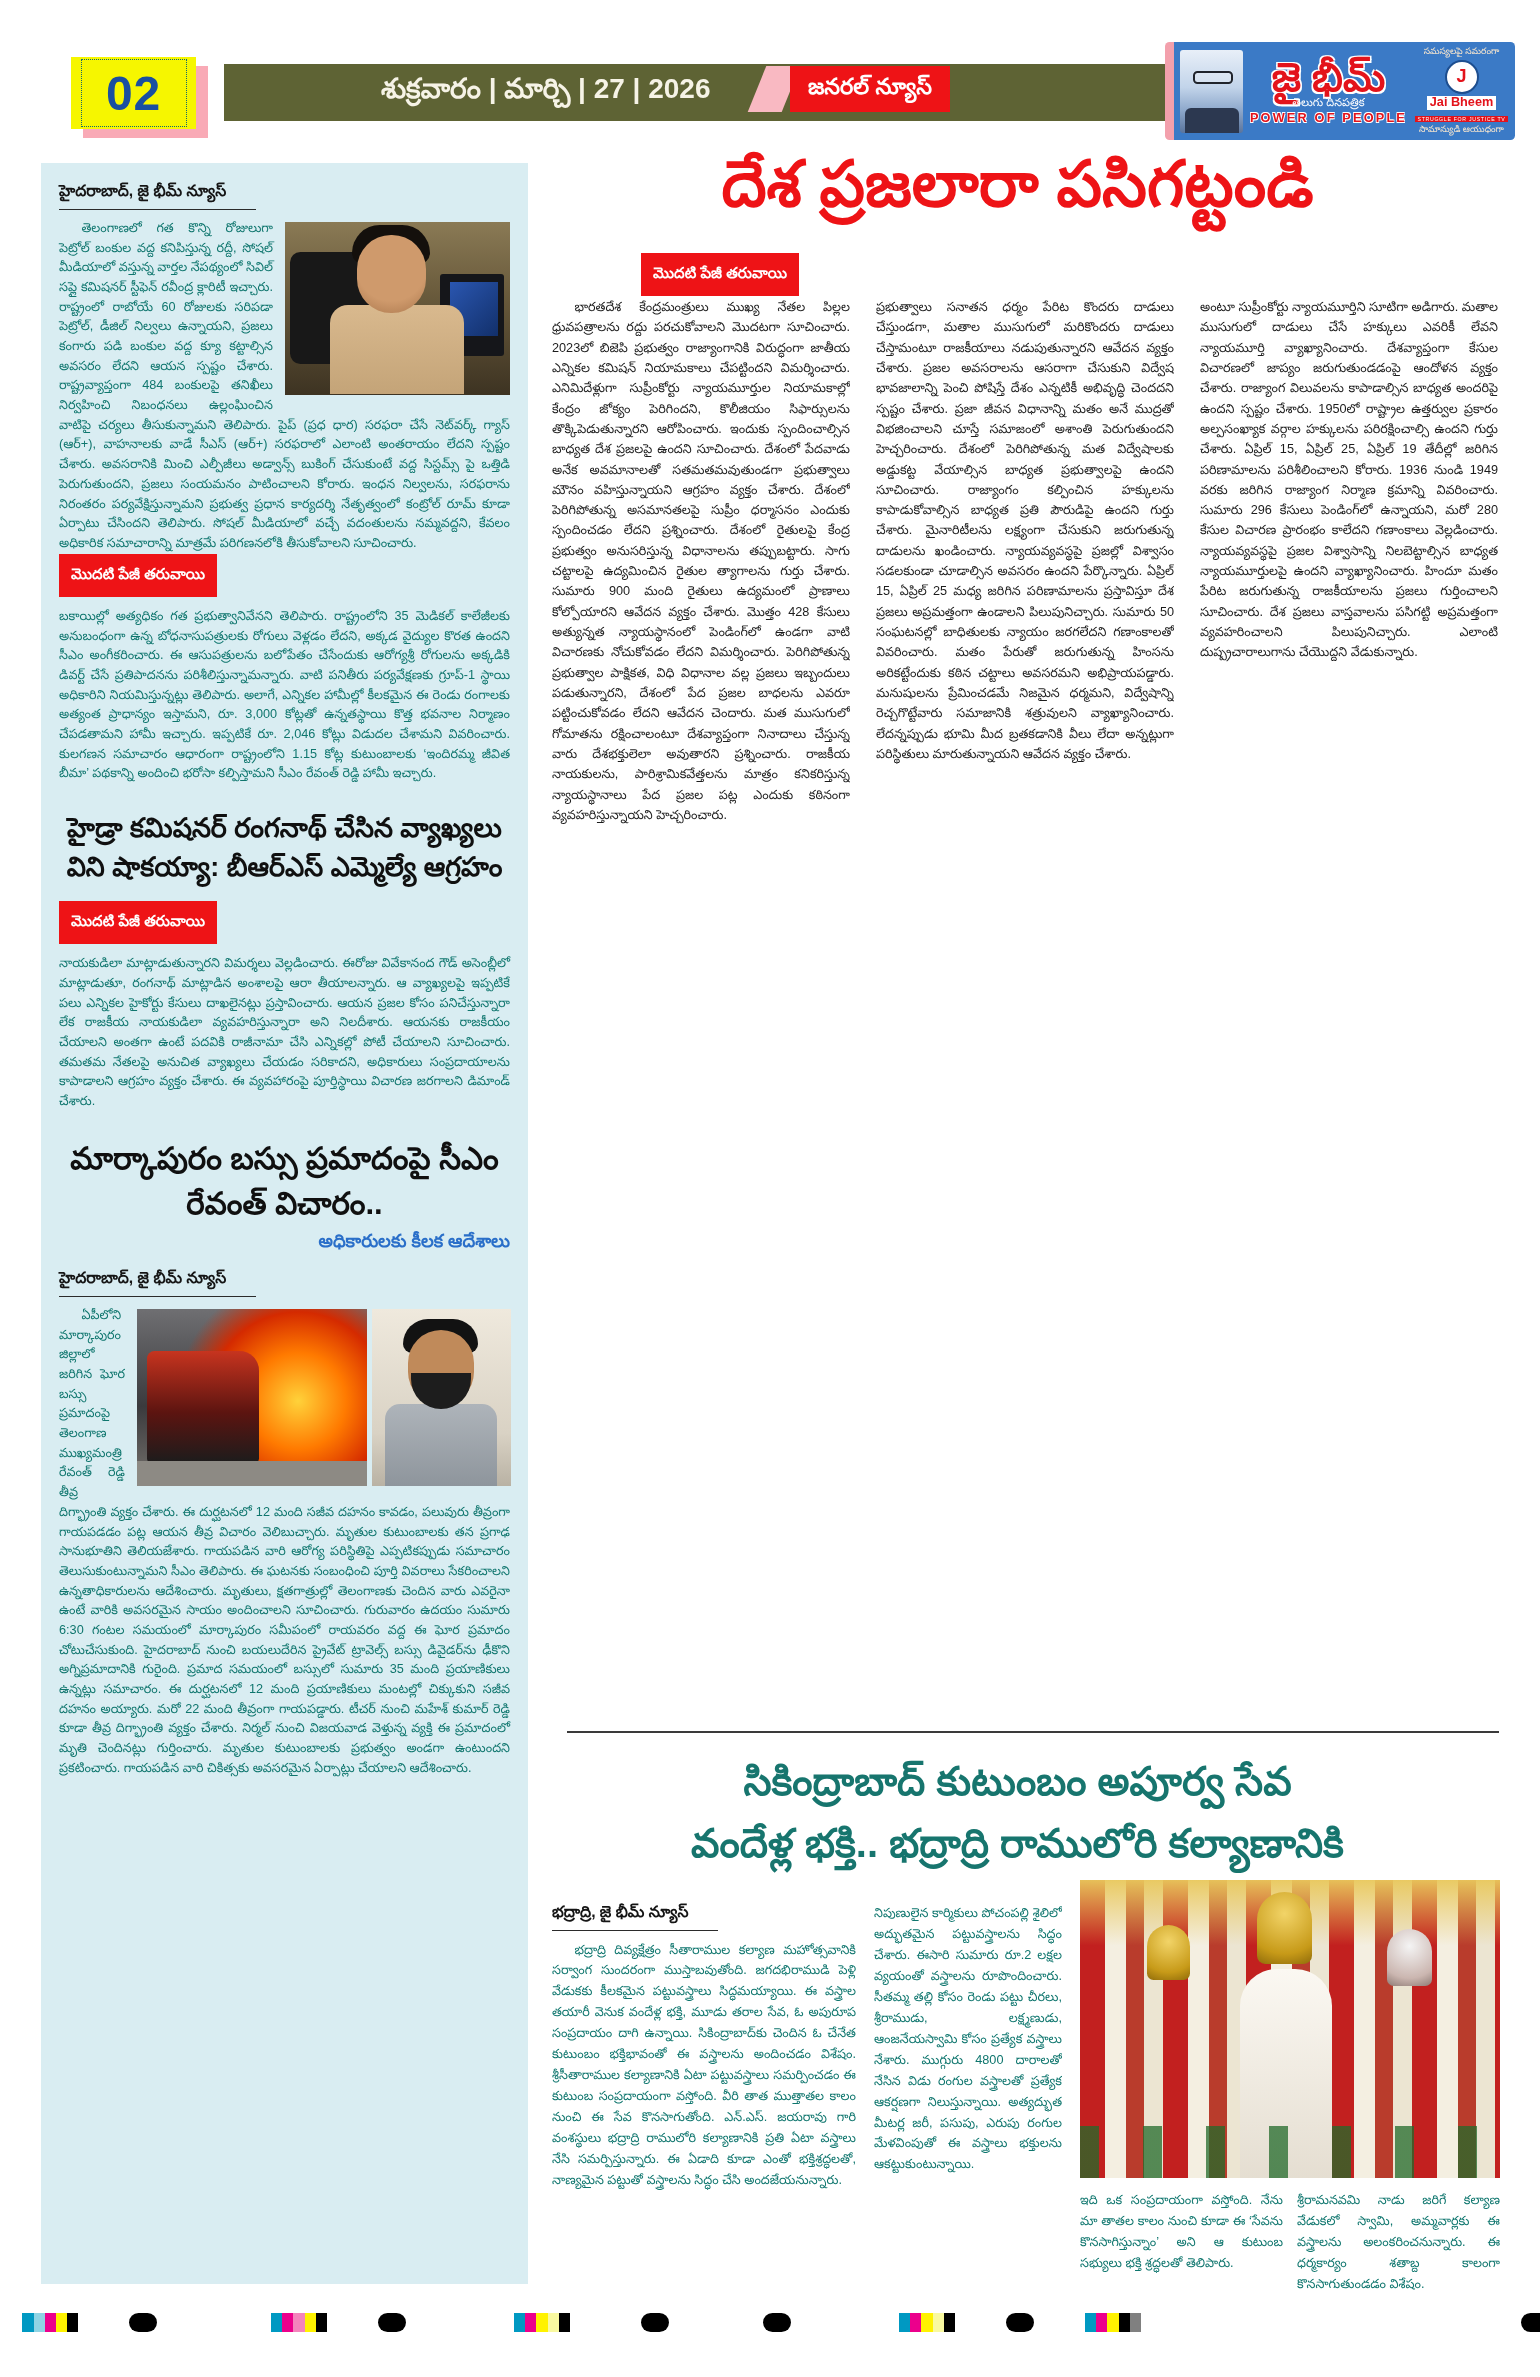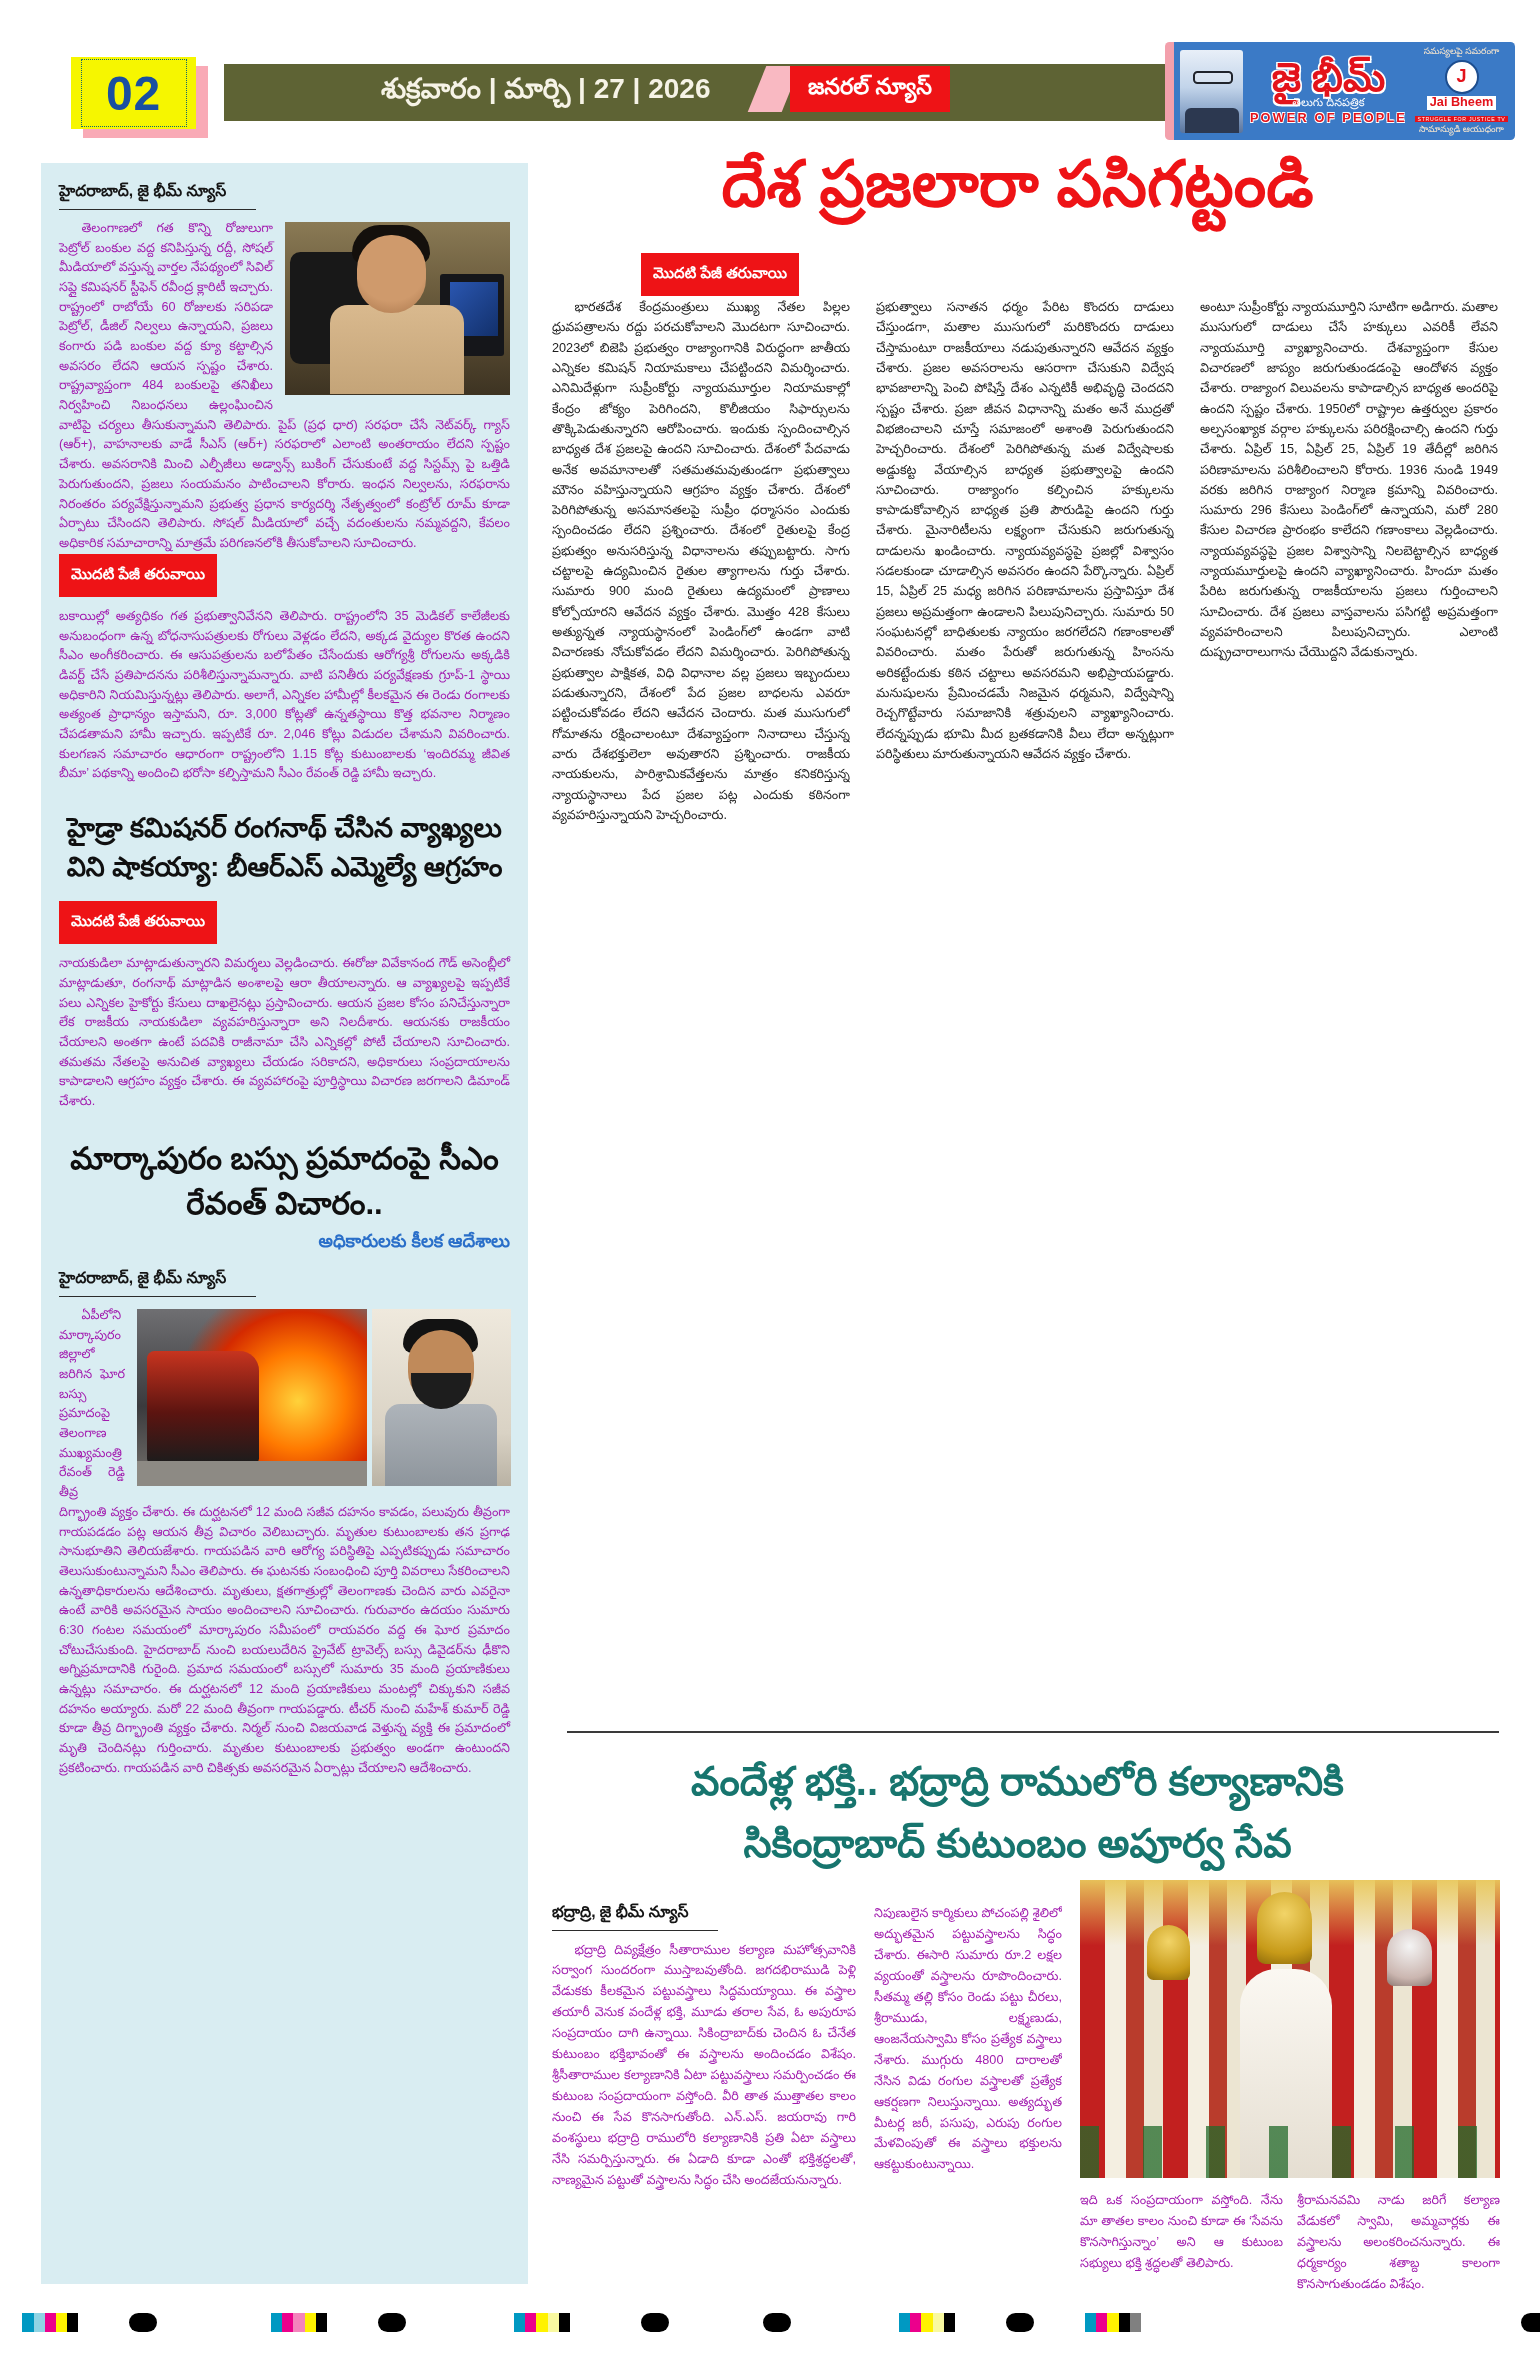--- a/index.html
+++ b/index.html
@@ -82,21 +82,21 @@
   .lh4{font-size:31px;margin-top:25px;margin-bottom:4.5px;}
   .subhead{font-size:18px;font-weight:bold;color:#2a6fc9;text-align:right;margin:0 0 13.4px;}
   .byline{
     font-size:15.7px;font-weight:bold;color:#151515;display:inline-block;
     border-bottom:1.5px solid #2b2b2b;padding:0 30px 4.5px 0;margin:0 0 9px;
   }
   .tag-red{
     display:inline-block;background:#ee1316;color:#fff;font-size:15px;font-weight:bold;
     padding:11px 12px;margin:0 0 10.4px;
   }
-  .body-text{font-size:12.7px;line-height:1.55;text-align:justify;color:#a21caf;}
+  .body-text{font-size:12.7px;line-height:1.55;text-align:justify;color:#0f766e;}
   
   .official-photo{
     float:right;width:225px;height:173px;margin:3px 0 7.5px 12px;position:relative;overflow:hidden;
     background:linear-gradient(180deg,#8a7a55 0%,#6b5c3d 40%,#3d3322 100%);
   }
   .official-photo .monitor{position:absolute;right:6px;top:52px;width:64px;height:82px;background:#15161a;border-radius:3px;}
   .official-photo .screen{position:absolute;right:12px;top:60px;width:48px;height:54px;background:linear-gradient(135deg,#2a56b0,#12306b);}
   .official-photo .chair{position:absolute;left:4.5px;top:30px;width:82px;height:112px;background:#181818;border-radius:10.4px;}
   .official-photo .head{position:absolute;left:72px;top:13.4px;width:69px;height:78px;background:radial-gradient(circle at 50% 40%,#cf9a6c 60%,#a9764c 100%);border-radius:34px;}
   .official-photo .hair{position:absolute;left:67px;top:3px;width:78px;height:39px;background:#14100c;border-radius:37px 37px 15px 15px;}
@@ -254,22 +254,22 @@
 <div class="ccol ccol2">
   <div class="ctext">ప్రభుత్వాలు సనాతన ధర్మం పేరిట కొందరు దాడులు చేస్తుండగా, మతాల ముసుగులో మరికొందరు దాడులు చేస్తామంటూ రాజకీయాలు నడుపుతున్నారని ఆవేదన వ్యక్తం చేశారు. ప్రజల అవసరాలను ఆసరాగా చేసుకుని విద్వేష భావజాలాన్ని పెంచి పోషిస్తే దేశం ఎన్నటికీ అభివృద్ధి చెందదని స్పష్టం చేశారు. ప్రజా జీవన విధానాన్ని మతం అనే ముద్రతో విభజించాలని చూస్తే సమాజంలో అశాంతి పెరుగుతుందని హెచ్చరించారు. దేశంలో పెరిగిపోతున్న మత విద్వేషాలకు అడ్డుకట్ట వేయాల్సిన బాధ్యత ప్రభుత్వాలపై ఉందని సూచించారు. రాజ్యాంగం కల్పించిన హక్కులను కాపాడుకోవాల్సిన బాధ్యత ప్రతి పౌరుడిపై ఉందని గుర్తు చేశారు. మైనారిటీలను లక్ష్యంగా చేసుకుని జరుగుతున్న దాడులను ఖండించారు. న్యాయవ్యవస్థపై ప్రజల్లో విశ్వాసం సడలకుండా చూడాల్సిన అవసరం ఉందని పేర్కొన్నారు. ఏప్రిల్ 15, ఏప్రిల్ 25 మధ్య జరిగిన పరిణామాలను ప్రస్తావిస్తూ దేశ ప్రజలు అప్రమత్తంగా ఉండాలని పిలుపునిచ్చారు. సుమారు 50 సంఘటనల్లో బాధితులకు న్యాయం జరగలేదని గణాంకాలతో వివరించారు. మతం పేరుతో జరుగుతున్న హింసను అరికట్టేందుకు కఠిన చట్టాలు అవసరమని అభిప్రాయపడ్డారు. మనుషులను ప్రేమించడమే నిజమైన ధర్మమని, విద్వేషాన్ని రెచ్చగొట్టేవారు సమాజానికి శత్రువులని వ్యాఖ్యానించారు. లేదన్నప్పుడు భూమి మీద బ్రతకడానికి వీలు లేదా అన్నట్లుగా పరిస్థితులు మారుతున్నాయని ఆవేదన వ్యక్తం చేశారు.</div>
 </div>
 <div class="ccol ccol3">
   <div class="ctext">అంటూ సుప్రీంకోర్టు న్యాయమూర్తిని సూటిగా అడిగారు. మతాల ముసుగులో దాడులు చేసే హక్కులు ఎవరికీ లేవని న్యాయమూర్తి వ్యాఖ్యానించారు. దేశవ్యాప్తంగా కేసుల విచారణలో జాప్యం జరుగుతుండడంపై ఆందోళన వ్యక్తం చేశారు. రాజ్యాంగ విలువలను కాపాడాల్సిన బాధ్యత అందరిపై ఉందని స్పష్టం చేశారు. 1950లో రాష్ట్రాల ఉత్తర్వుల ప్రకారం అల్పసంఖ్యాక వర్గాల హక్కులను పరిరక్షించాల్సి ఉందని గుర్తు చేశారు. ఏప్రిల్ 15, ఏప్రిల్ 25, ఏప్రిల్ 19 తేదీల్లో జరిగిన పరిణామాలను పరిశీలించాలని కోరారు. 1936 నుండి 1949 వరకు జరిగిన రాజ్యాంగ నిర్మాణ క్రమాన్ని వివరించారు. సుమారు 296 కేసులు పెండింగ్‌లో ఉన్నాయని, మరో 280 కేసుల విచారణ ప్రారంభం కాలేదని గణాంకాలు వెల్లడించారు. న్యాయవ్యవస్థపై ప్రజల విశ్వాసాన్ని నిలబెట్టాల్సిన బాధ్యత న్యాయమూర్తులపై ఉందని వ్యాఖ్యానించారు. హిందూ మతం పేరిట జరుగుతున్న రాజకీయాలను ప్రజలు గుర్తించాలని సూచించారు. దేశ ప్రజలు వాస్తవాలను పసిగట్టి అప్రమత్తంగా వ్యవహరించాలని పిలుపునిచ్చారు. ఎలాంటి దుష్ప్రచారాలుగాను చేయొద్దని వేడుకున్నారు.</div>
 </div>
 
 <div class="divider"></div>
 
 <div class="bottom-headline">
+  <div>సికింద్రాబాద్ కుటుంబం అపూర్వ సేవ</div>
   <div>వందేళ్ల భక్తి.. భద్రాద్రి రాములోరి కల్యాణానికి</div>
-  <div>సికింద్రాబాద్ కుటుంబం అపూర్వ సేవ</div>
 </div>
 
 <div class="bcol bcol1">
   <div>
     <span class="byline">భద్రాద్రి, జై భీమ్ న్యూస్</span>
   </div>
   <div class="body-text indent">భద్రాద్రి దివ్యక్షేత్రం సీతారాముల కల్యాణ మహోత్సవానికి సర్వాంగ సుందరంగా ముస్తాబవుతోంది. జగదభిరాముడి పెళ్లి వేడుకకు కీలకమైన పట్టువస్త్రాలు సిద్ధమయ్యాయి. ఈ వస్త్రాల తయారీ వెనుక వందేళ్ల భక్తి, మూడు తరాల సేవ, ఓ అపురూప సంప్రదాయం దాగి ఉన్నాయి. సికింద్రాబాద్‌కు చెందిన ఓ చేనేత కుటుంబం భక్తిభావంతో ఈ వస్త్రాలను అందించడం విశేషం. శ్రీసీతారాముల కల్యాణానికి ఏటా పట్టువస్త్రాలు సమర్పించడం ఈ కుటుంబ సంప్రదాయంగా వస్తోంది. వీరి తాత ముత్తాతల కాలం నుంచి ఈ సేవ కొనసాగుతోంది. ఎన్.ఎస్. జయరావు గారి వంశస్థులు భద్రాద్రి రాములోరి కల్యాణానికి ప్రతి ఏటా వస్త్రాలు నేసి సమర్పిస్తున్నారు. ఈ ఏడాది కూడా ఎంతో భక్తిశ్రద్ధలతో, నాణ్యమైన పట్టుతో వస్త్రాలను సిద్ధం చేసి అందజేయనున్నారు.</div>
 </div>
 <div class="bcol bcol2">
   <div class="body-text">నిపుణులైన కార్మికులు పోచంపల్లి శైలిలో అద్భుతమైన పట్టువస్త్రాలను సిద్ధం చేశారు. ఈసారి సుమారు రూ.2 లక్షల వ్యయంతో వస్త్రాలను రూపొందించారు. సీతమ్మ తల్లి కోసం రెండు పట్టు చీరలు, శ్రీరాముడు, లక్ష్మణుడు, ఆంజనేయస్వామి కోసం ప్రత్యేక వస్త్రాలు నేశారు. ముగ్గురు 4800 దారాలతో నేసిన విడు రంగుల వస్త్రాలతో ప్రత్యేక ఆకర్షణగా నిలుస్తున్నాయి. అత్యద్భుత మీటర్ల జరీ, పసుపు, ఎరుపు రంగుల మేళవింపుతో ఈ వస్త్రాలు భక్తులను ఆకట్టుకుంటున్నాయి.</div>

